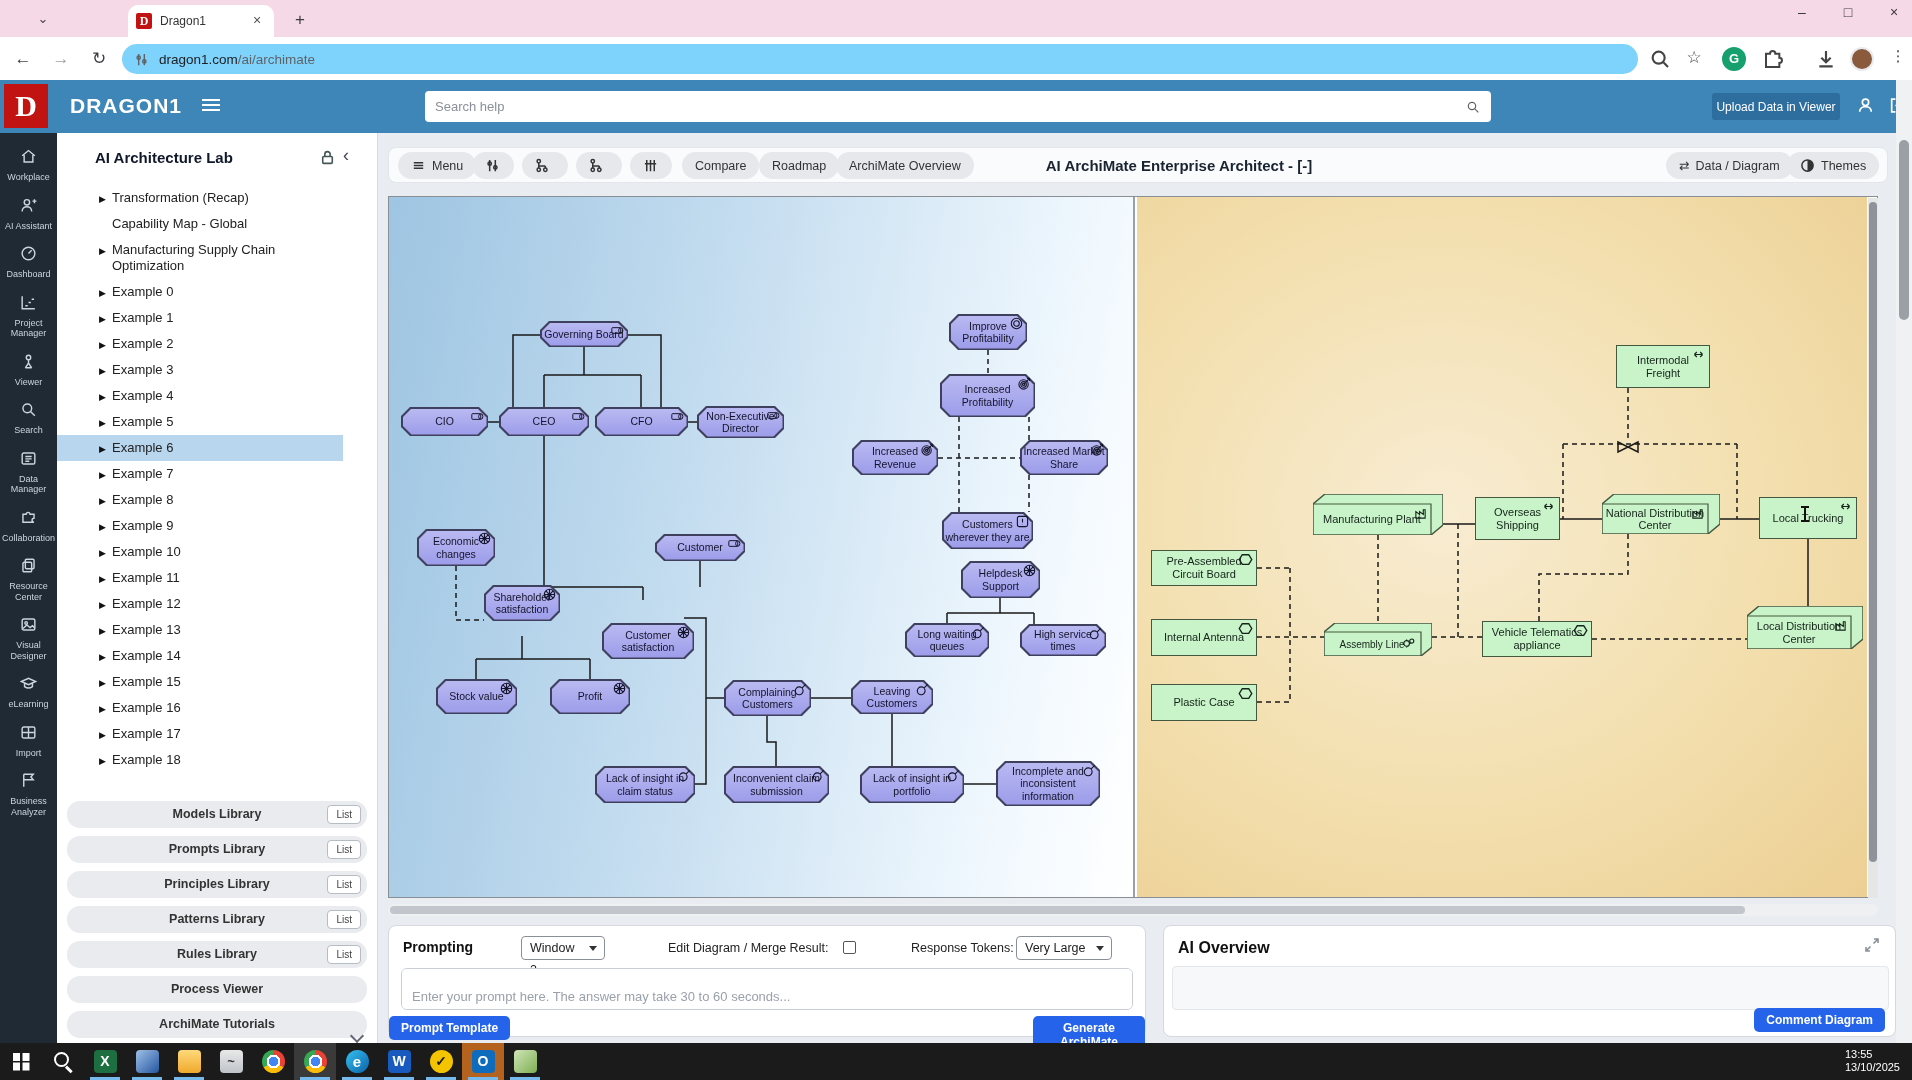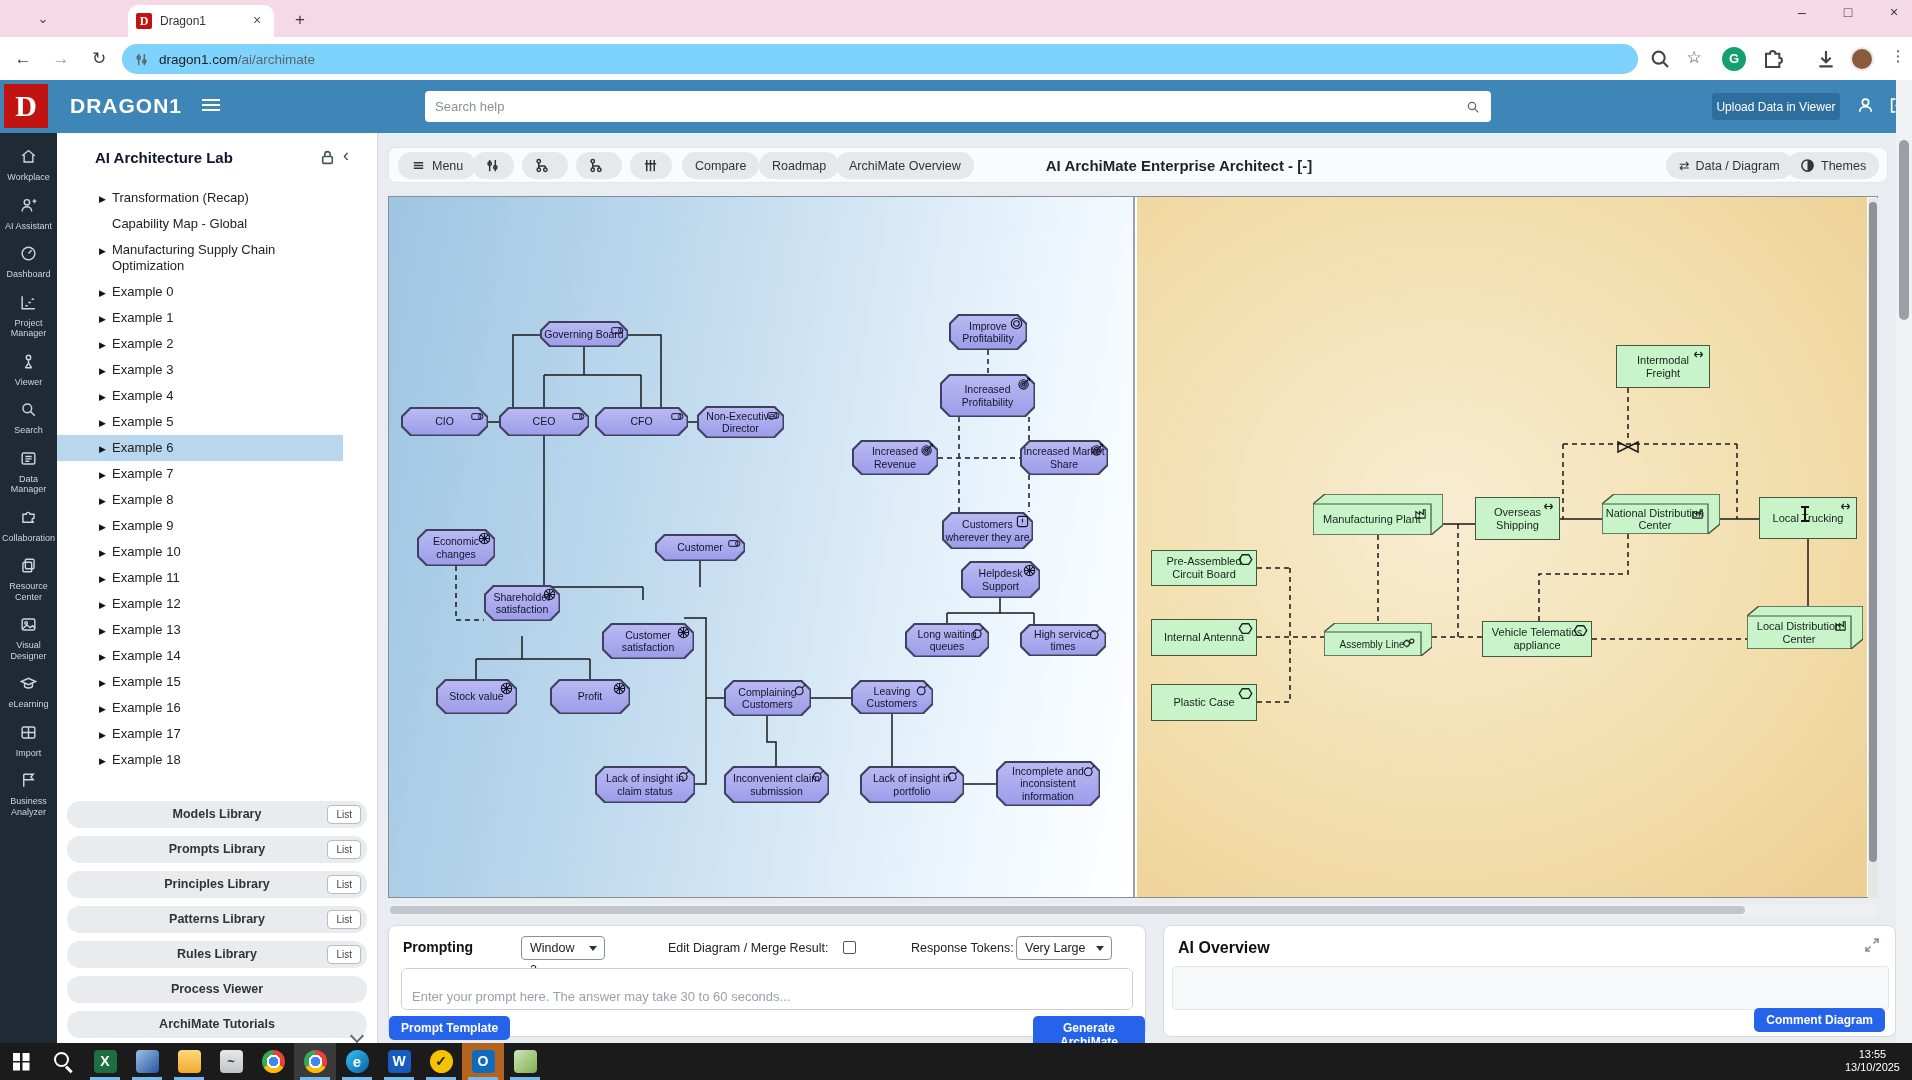--- a/index.html
+++ b/index.html
@@ -126,21 +126,21 @@
   .tb-excel { background:#1d6f42; }
   .tb-remote { background:linear-gradient(135deg,#9fc1e8,#2455a0); }
   .tb-explorer { background:linear-gradient(180deg,#ffd97a,#f0a92d); }
   .tb-perfmon { background:linear-gradient(180deg,#e8e8e8,#bfc4ca); color:#333; font-size:13px; }
   .tb-chrome { border-radius:50%; background:radial-gradient(circle at 50% 50%, #4285f4 0 5px, #fff 5px 7px, transparent 7px), conic-gradient(#ea4335 0 120deg, #fbbc05 120deg 240deg, #34a853 240deg 360deg); }
   .tb-edge { border-radius:50%; background:linear-gradient(135deg,#35c1f1,#0b62a8); font-size:15px; }
   .tb-word { background:#185abd; }
   .tb-norton { background:#f5c400; border-radius:50%; color:#1b1b1b; }
   .tb-outlook { background:#0f6cbd; position:relative; }
   .tb-editor { background:linear-gradient(135deg,#cfe6b8,#7fae52); color:#2c4a12; }
-  .clock { margin-left:auto; color:#fff; font-size:11px; text-align:center; padding:5px 12px 0 0; line-height:13px; }
+  .clock { margin-left:auto; color:#fff; font-size:11px; text-align:left; padding:5px 12px 0 0; line-height:13px; }
 
   
   .pagescroll { position:absolute; left:1896px; top:80px; width:16px; height:963px; background:#f0f1f2; }
   .pagescroll .thumb { position:absolute; left:3px; top:60px; width:10px; height:180px; background:#9aa0a6; border-radius:5px; }
 </style>
 </head>
 <body>
 
 <svg width="0" height="0" style="position:absolute">
   <defs>

